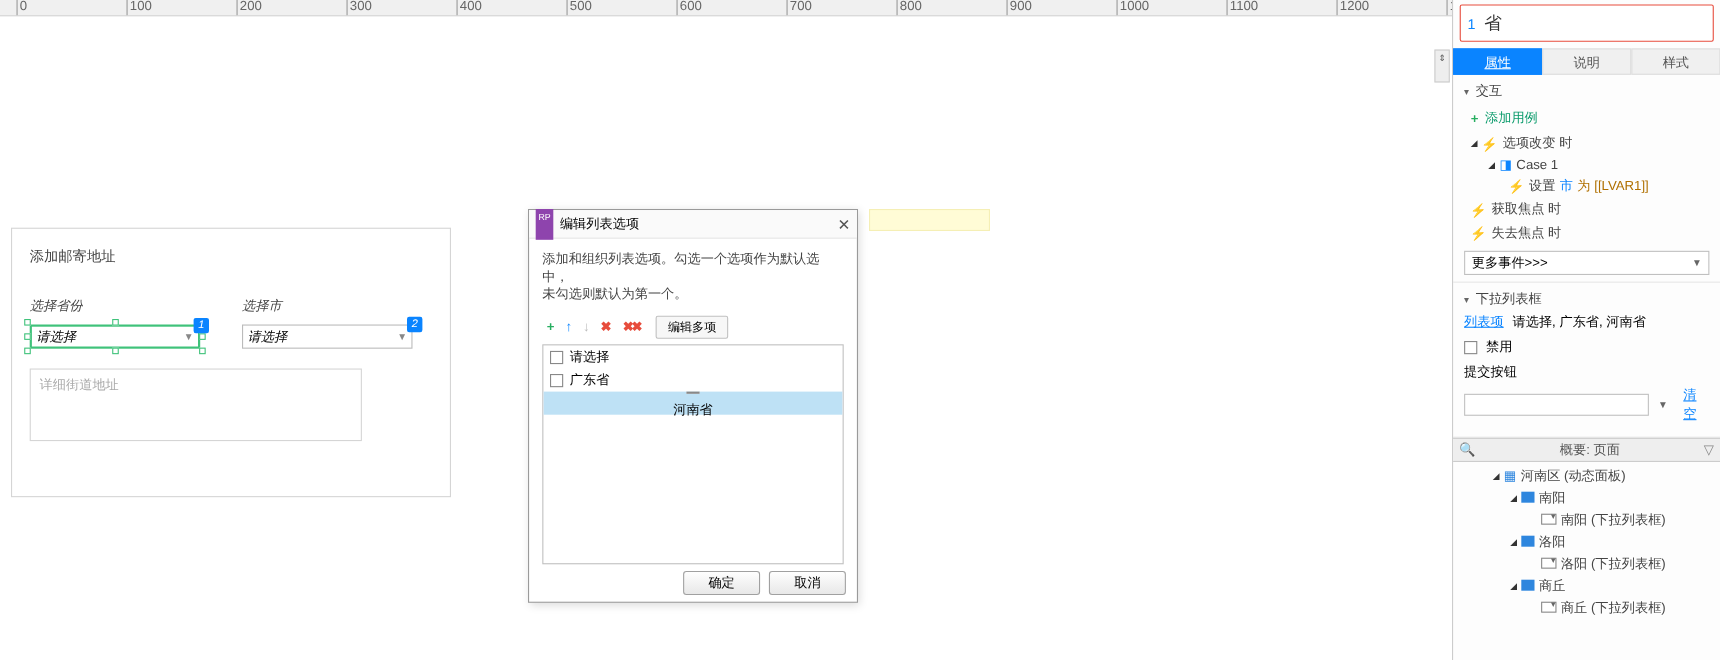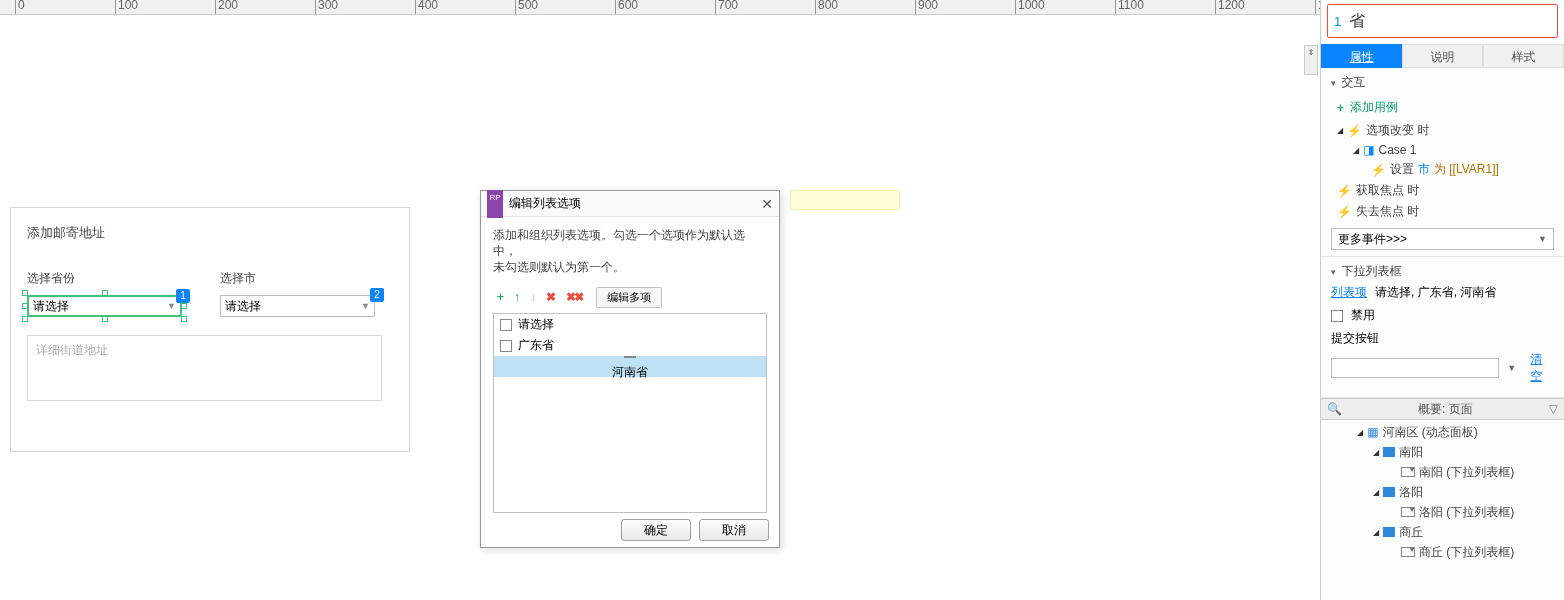--- a/index.html
+++ b/index.html
@@ -10,30 +10,30 @@
 .ruler-marks { position: relative; height: 100%; }
 .ruler-mark { position: absolute; top: 0; height: 100%; border-left: 1px solid #999; padding-left: 2px; line-height: 10px; }
 
 
 .canvas { position: absolute; top: 15px; left: 0; right: 244px; bottom: 0; background: #fff; }
 .scroll-indicator { position: absolute; top: 30px; right: 2px; width: 14px; height: 30px; background: #eee; border: 1px solid #ccc; font-size: 8px; text-align: center; line-height: 14px; color: #555; }
 
 
 .form-box { position: absolute; top: 192px; left: 10px; width: 400px; height: 245px; border: 1px solid #d5d5d5; background: #fff; padding: 16px; }
 .form-title { font-size: 13px; color: #444; margin-bottom: 28px; }
-.form-row { display: flex; gap: 20px; margin-bottom: 18px; }
+.form-row { display: flex; gap: 20px; margin-bottom: 18px; font-style: italic; }
 .form-col { flex: 1; position: relative; }
 .form-label { font-size: 12px; color: #444; margin-bottom: 8px; display: block; }
 .select-box { width: 155px; height: 22px; border: 1px solid #bbb; background: #fff; position: relative; display: flex; align-items: center; padding: 0 4px; }
 .select-box.selected { border: 2px solid #3fc27a; }
 .select-arrow { margin-left: auto; color: #888; font-size: 9px; }
 .sel-handles { position: absolute; inset: -4px; pointer-events: none; }
 .sel-handle { position: absolute; width: 6px; height: 6px; background: #fff; border: 1px solid #3fc27a; }
 .footnote { position: absolute; top: -8px; right: -10px; width: 14px; height: 14px; background: #0a84ff; color: #fff; font-size: 10px; text-align: center; line-height: 14px; border-radius: 2px; }
-.textarea-box { width: 355px; height: 66px; border: 1px solid #d5d5d5; background: #fff; padding: 6px 8px; color: #aaa; margin-top: 10px; }
+.textarea-box { width: 302px; height: 66px; border: 1px solid #d5d5d5; background: #fff; padding: 6px 8px; color: #aaa; margin-top: 10px; }
 
 
 .highlight-band { position: absolute; top: 175px; left: 790px; width: 110px; height: 20px; background: #fffcd6; border: 1px solid #f5efb5; }
 
 
 .dialog { position: absolute; top: 175px; left: 480px; width: 300px; height: 358px; background: #fff; border: 1px solid #9a9a9a; box-shadow: 2px 2px 8px rgba(0,0,0,.15); display: flex; flex-direction: column; }
 .dlg-title { height: 26px; background: #fafafa; border-bottom: 1px solid #e5e5e5; display: flex; align-items: center; padding: 0 6px; }
 .dlg-icon { width: 16px; height: 28px; background: #8e44ad; color: #fff; font-size: 8px; text-align: center; line-height: 16px; margin-right: 6px; }
 .dlg-close { margin-left: auto; cursor: pointer; font-size: 14px; color: #555; }
 .dlg-body { padding: 10px 12px 0; flex: 1; display: flex; flex-direction: column; }

